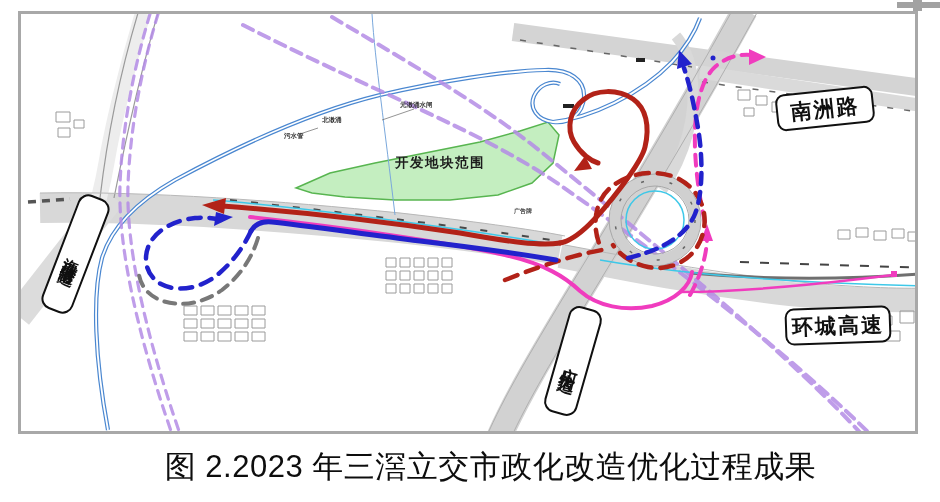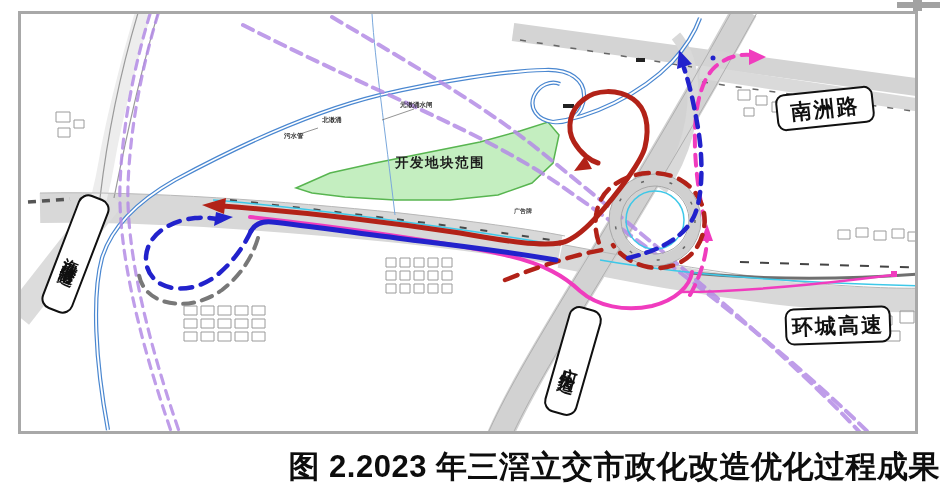--- a/index.html
+++ b/index.html
@@ -13,22 +13,22 @@
     font-weight:700;color:#101010;display:flex;align-items:center;justify-content:center;
     box-sizing:border-box;line-height:1;
   }
   .map-label.horiz{letter-spacing:2px;}
   .map-label.vert{writing-mode:vertical-rl;text-orientation:upright;letter-spacing:3px;}
   #label-nanzhou{left:776px;top:90px;width:98px;height:37px;font-size:21px;transform:rotate(-6deg);}
   #label-huancheng{left:785px;top:307px;width:106px;height:37px;font-size:21px;transform:rotate(-2deg);}
   #label-haizhuwan{left:59px;top:193px;width:33px;height:122px;font-size:16px;transform:rotate(21deg);border-radius:11px;}
   #label-gzdd{left:556px;top:306px;width:34px;height:110px;font-size:17px;transform:rotate(16deg);border-radius:11px;}
   #figure-caption{
-    position:absolute;left:0;right:0;top:446px;text-align:right;
-    font-size:31px;font-weight:700;color:#0d0d0d;letter-spacing:0.5px;padding-left:41px;
+    position:absolute;left:0;right:0;top:446px;text-align:center;
+    font-size:31px;font-weight:400;color:#0d0d0d;letter-spacing:0.5px;padding-left:41px;
   }
   svg text{font-family:"Liberation Sans", sans-serif;}
 </style>
 </head>
 <body>
 
 <svg id="map-svg" width="940" height="502" viewBox="0 0 940 502">
   <defs>
     <clipPath id="mapclip">
         <rect x="21" y="14" width="895" height="417"></rect>

